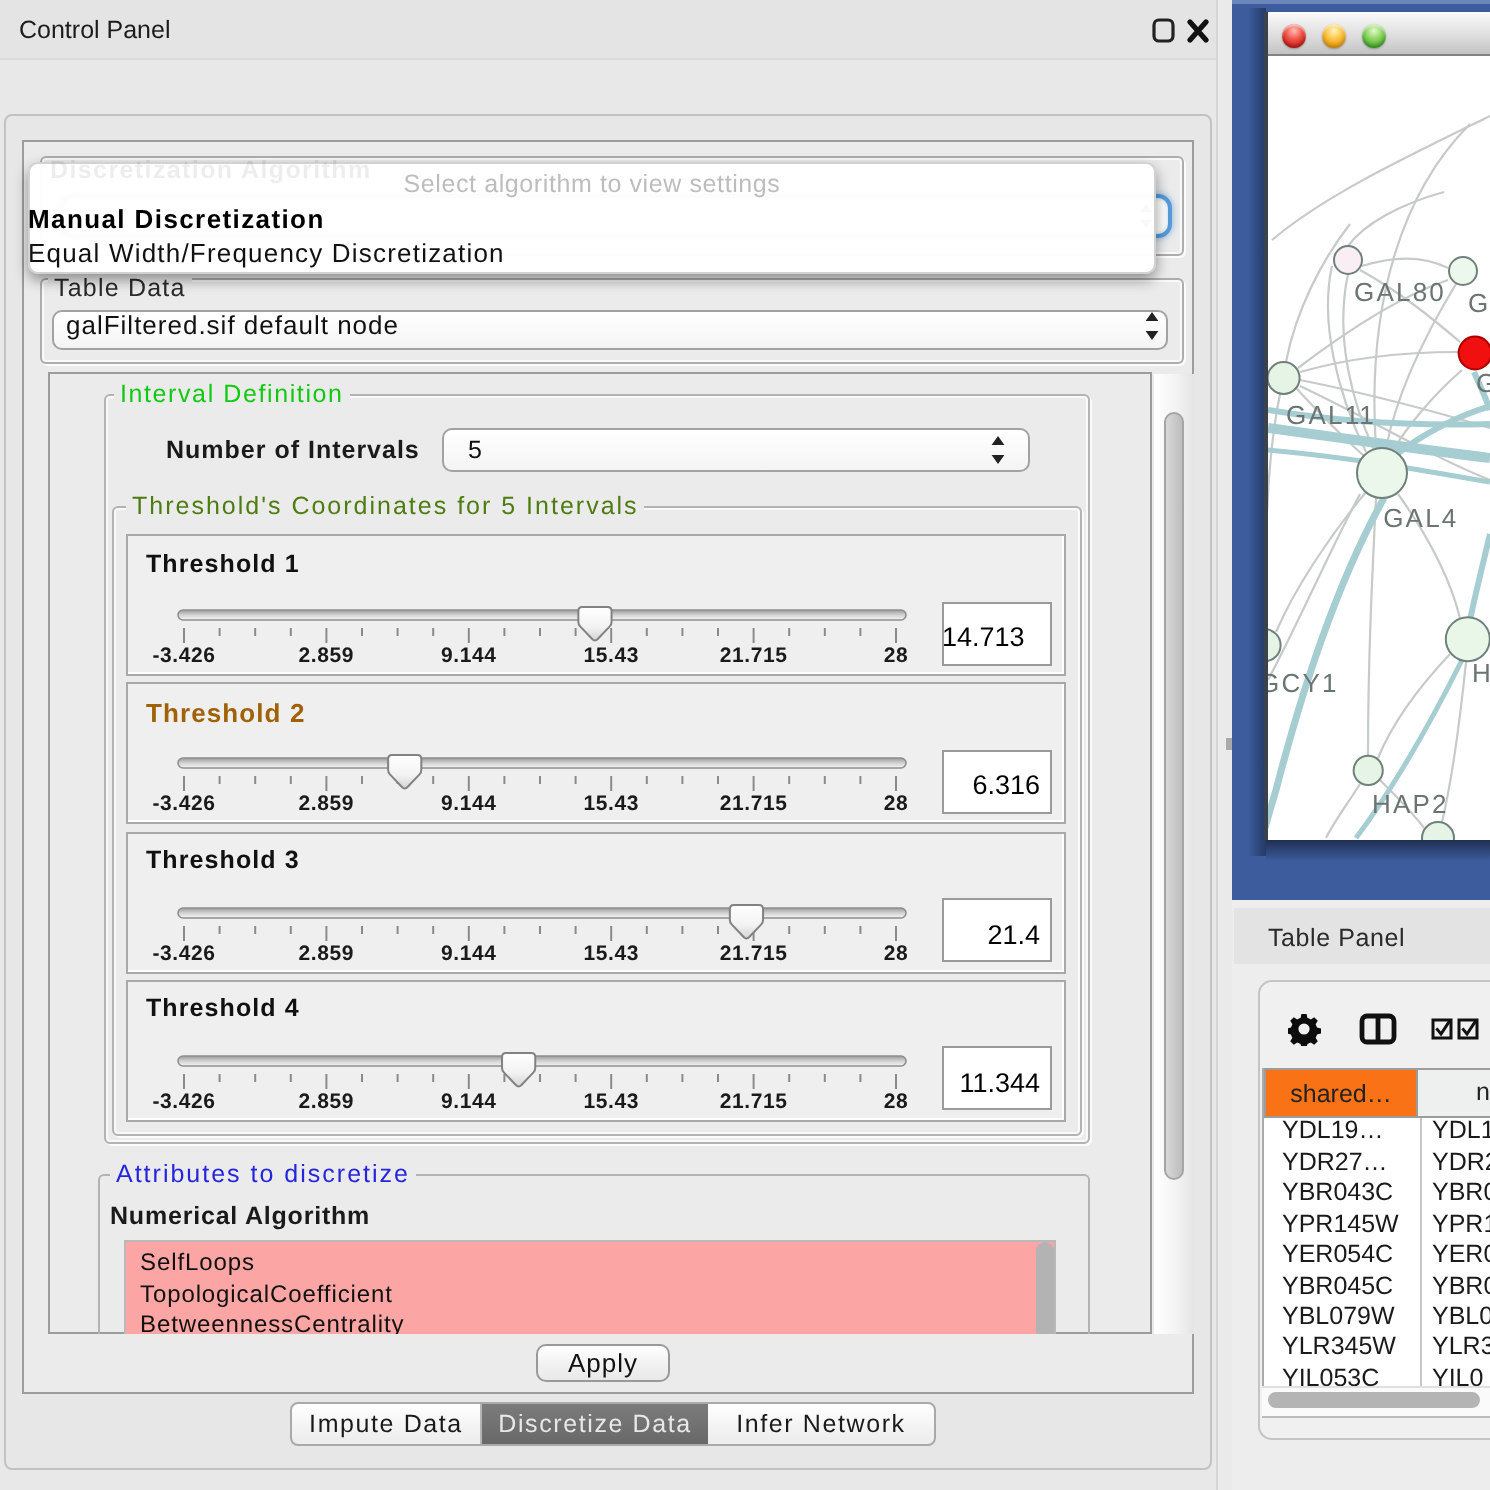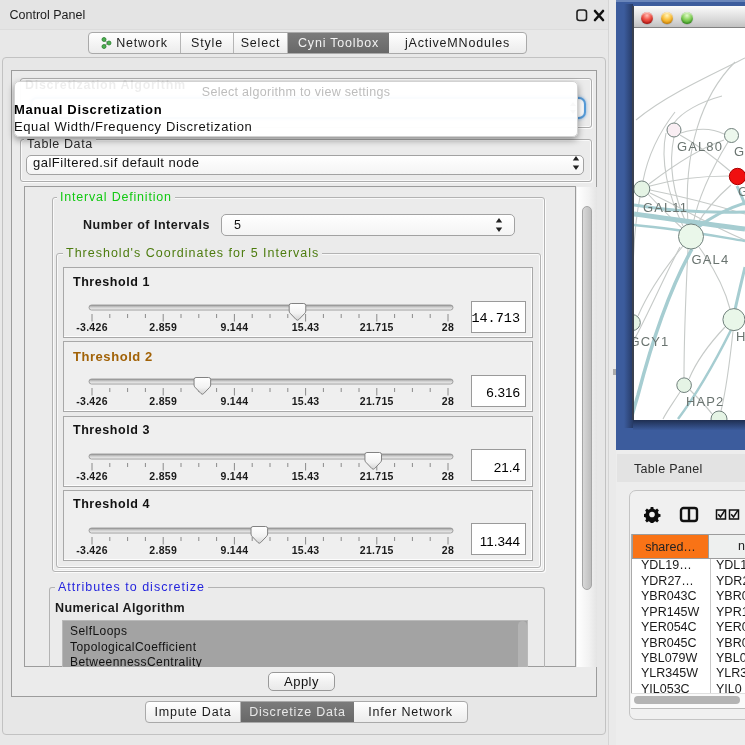--- a/index.html
+++ b/index.html
@@ -17,34 +17,20 @@
 <div class="abs" style="left:0;top:0;width:608px;height:745px;background:#e8e8e8;"></div>
 
 <div class="abs" style="left:0;top:0;width:608px;height:30px;background:#e4e4e4;border-bottom:1px solid #dcdcdc;"></div>
 <div class="abs" style="left:9.5px;top:7.5px;font-size:12.5px;color:#1c1c1c;">Control Panel</div>
 
 <svg class="abs" style="left:575px;top:8px;" width="32" height="15" viewBox="0 0 32 15">
   <rect x="2" y="2" width="9.5" height="10.5" rx="2.5" fill="none" stroke="#222" stroke-width="1.6"></rect>
   <path d="M20 3 L28 12 M28 3 L20 12" stroke="#111" stroke-width="2.6" stroke-linecap="round"></path>
 </svg>
 
-<div class="abs" style="left:88px;top:32px;width:439px;height:22px;background:linear-gradient(#ffffff,#f3f3f3 60%,#ececec);border:1px solid #a9a9a9;border-radius:4px;overflow:hidden;display:flex;font-size:12.5px;letter-spacing:0.8px;color:#1a1a1a;">
-  <div style="width:92px;display:flex;align-items:center;justify-content:center;border-right:1px solid #b5b5b5;">
-    <svg width="11" height="12" viewBox="0 0 11 12" style="margin-right:4px;">
-      <line x1="3" y1="3" x2="7" y2="6" stroke="#888" stroke-width="1"></line>
-      <line x1="3" y1="9" x2="7" y2="6" stroke="#888" stroke-width="1"></line>
-      <circle cx="3" cy="2.5" r="2" fill="#4caf50" stroke="#2a7d2e" stroke-width="0.8"></circle>
-      <circle cx="3" cy="9.5" r="2" fill="#4caf50" stroke="#2a7d2e" stroke-width="0.8"></circle>
-      <circle cx="8" cy="6" r="2" fill="#4caf50" stroke="#2a7d2e" stroke-width="0.8"></circle>
-    </svg>Network</div>
-  <div style="width:53px;display:flex;align-items:center;justify-content:center;border-right:1px solid #b5b5b5;">Style</div>
-  <div style="width:54px;display:flex;align-items:center;justify-content:center;border-right:1px solid #b5b5b5;">Select</div>
-  <div style="width:101px;display:flex;align-items:center;justify-content:center;background:linear-gradient(#7b7b7b,#686868);color:#f2f2f2;">Cyni Toolbox</div>
-  <div style="flex:1;display:flex;align-items:center;justify-content:center;">jActiveMNodules</div>
-</div>
 
 <div class="abs" style="left:2px;top:57px;width:604px;height:678px;border:1px solid #c2c2c2;border-radius:4px;background:#e7e7e7;"></div>
 
 <div class="abs" style="left:11px;top:70px;width:586px;height:627px;border:1px solid #9c9c9c;background:#ebebeb;"></div>
 
 <div class="etchgroup" style="left:20px;top:78px;width:572px;height:50px;"></div>
 
 <div class="abs" style="left:30px;top:97px;width:556px;height:22px;background:#fff;border:2.5px solid #569bd8;border-radius:7px;box-shadow:0 0 3px 0.5px rgba(95,155,215,0.6), inset 0 0 2px rgba(95,155,215,0.4);"></div>
 <div class="abs" style="left:566px;top:99px;width:14px;height:18px;color:#333;">
   <svg width="14" height="18" viewBox="0 0 14 18">
@@ -118,21 +104,21 @@
       <line x1="378.00" y1="11" x2="378.00" y2="18.5" stroke="#8a8a8a" stroke-width="1"></line>
   <text x="22.00" y="28" text-anchor="middle" font-size="10.5" font-weight="bold" letter-spacing="0.3" fill="#1a1a1a">-3.426</text>
       <text x="93.20" y="28" text-anchor="middle" font-size="10.5" font-weight="bold" letter-spacing="0.3" fill="#1a1a1a">2.859</text>
       <text x="164.40" y="28" text-anchor="middle" font-size="10.5" font-weight="bold" letter-spacing="0.3" fill="#1a1a1a">9.144</text>
       <text x="235.60" y="28" text-anchor="middle" font-size="10.5" font-weight="bold" letter-spacing="0.3" fill="#1a1a1a">15.43</text>
       <text x="306.80" y="28" text-anchor="middle" font-size="10.5" font-weight="bold" letter-spacing="0.3" fill="#1a1a1a">21.715</text>
       <text x="378.00" y="28" text-anchor="middle" font-size="10.5" font-weight="bold" letter-spacing="0.3" fill="#1a1a1a">28</text>
   <path d="M221.18,0.5 h12.6 q2,0 2,2 v5.5 q0,1.3 -0.9,2.2 l-6,6.3 q-1.4,1.5 -2.8,0 l-6,-6.3 q-0.9,-0.9 -0.9,-2.2 v-5.5 q0,-2 2,-2 z" fill="url(#thg1)" stroke="#828282" stroke-width="1"></path>
 </svg>
 <div class="abs" style="left:471px;top:300.5px;width:55px;height:32px;background:#fff;border:1px solid #9a9a9a;"></div>
-<div class="abs" style="left:471px;top:311px;width:49px;text-align:right;font-size:13.5px;color:#000;font-family:Liberation Mono, monospace;">14.713</div>
+<div class="abs" style="left:471px;top:311px;width:49px;font-size:13.5px;color:#000;">14.713</div>
 
 <div class="abs" style="left:63px;top:341.3px;width:469.5px;height:71px;background:#efefef;border:1px solid #a8a8a8;box-shadow:inset -1px -1px 0 #fdfdfd;"></div>
 <div class="abs" style="left:73px;top:348.8px;font-size:13px;font-weight:bold;letter-spacing:0.55px;color:#a16207;">Threshold 2</div>
 <svg class="abs" style="left:70px;top:377.3px;" width="395" height="32" viewBox="0 0 395 32">
   <defs>
         <linearGradient id="thg2" x1="0" y1="0" x2="0" y2="1">
           <stop offset="0" stop-color="#ffffff"></stop>
           <stop offset="0.6" stop-color="#f2f2f2"></stop>
           <stop offset="1" stop-color="#d4d4d4"></stop>
         </linearGradient>
@@ -268,21 +254,21 @@
       <text x="378.00" y="28" text-anchor="middle" font-size="10.5" font-weight="bold" letter-spacing="0.3" fill="#1a1a1a">28</text>
   <path d="M183.02,0.5 h12.6 q2,0 2,2 v5.5 q0,1.3 -0.9,2.2 l-6,6.3 q-1.4,1.5 -2.8,0 l-6,-6.3 q-0.9,-0.9 -0.9,-2.2 v-5.5 q0,-2 2,-2 z" fill="url(#thg4)" stroke="#828282" stroke-width="1"></path>
 </svg>
 <div class="abs" style="left:471px;top:523.4px;width:55px;height:32px;background:#fff;border:1px solid #9a9a9a;"></div>
 <div class="abs" style="left:471px;top:533.9px;width:49px;text-align:right;font-size:13.5px;color:#000;">11.344</div>
 
 <div class="abs" style="left:49px;top:587px;width:496px;height:80px;border:1px solid #b3b3b3;border-bottom:none;border-radius:3px 3px 0 0;"></div>
 <div class="gtitle" style="left:55px;top:581px;letter-spacing:1px;color:#2525dd;font-size:12.5px;">Attributes to discretize</div>
 <div class="abs" style="left:55px;top:601px;font-size:12.5px;font-weight:bold;letter-spacing:0.4px;color:#1a1a1a;">Numerical Algorithm</div>
 
-<div class="abs" style="left:62px;top:620px;width:466px;height:47px;background:#a3a3a3;border:1px solid #b9b9b9;border-bottom:none;overflow:hidden;">
+<div class="abs" style="left:62px;top:620px;width:466px;height:47px;background:#fca5a5;border:1px solid #b9b9b9;border-bottom:none;overflow:hidden;">
   <div style="font-size:12px;letter-spacing:0.45px;color:#111;padding:3px 0 0 7px;line-height:15.6px;">SelfLoops<br>TopologicalCoefficient<br>BetweennessCentrality</div>
 </div>
 <div class="abs" style="left:518px;top:621px;width:9px;height:46px;background:#b3b3b3;border-radius:5px 5px 0 0;"></div>
 
 <div class="abs" style="left:268px;top:672px;width:67px;height:19px;background:linear-gradient(#ffffff,#f1f1f1 55%,#e9e9e9);border:1px solid #999;border-radius:5px;text-align:center;font-size:13px;letter-spacing:0.5px;color:#111;line-height:17px;">Apply</div>
 
 <div class="abs" style="left:145px;top:701px;width:323px;height:22px;background:linear-gradient(#ffffff,#f3f3f3 60%,#ececec);border:1px solid #a9a9a9;border-radius:4px;overflow:hidden;display:flex;font-size:12.5px;letter-spacing:0.8px;color:#1a1a1a;">
   <div style="width:95px;display:flex;align-items:center;justify-content:center;border-right:1px solid #b5b5b5;">Impute Data</div>
   <div style="width:113px;display:flex;align-items:center;justify-content:center;background:linear-gradient(#7b7b7b,#686868);color:#e8e8e8;">Discretize Data</div>
   <div style="flex:1;display:flex;align-items:center;justify-content:center;">Infer Network</div>

